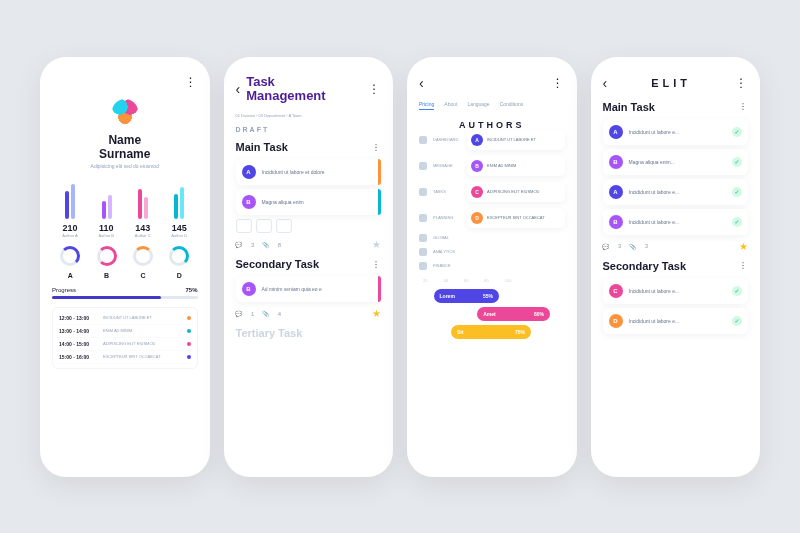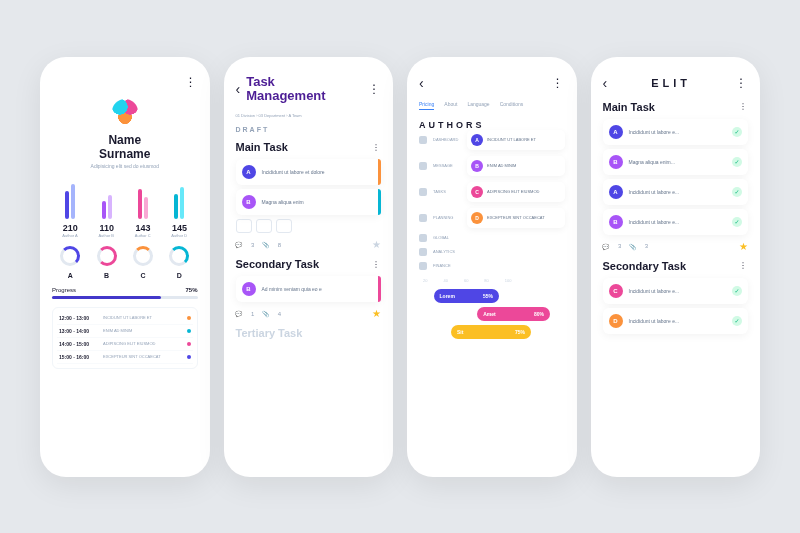--- a/index.html
+++ b/index.html
@@ -8,21 +8,21 @@
 .header{display:flex;align-items:center;justify-content:space-between;margin-bottom:10px}
 .back{font-size:14px;color:#1a1a2e;cursor:pointer}
 .dots{color:#1a1a2e;font-size:12px;letter-spacing:1px}
 .logo{width:26px;height:26px;border-radius:50%;background:radial-gradient(circle at 30% 30%,#22d3ee 30%,transparent 31%),radial-gradient(circle at 70% 30%,#ec4899 30%,transparent 31%),radial-gradient(circle at 50% 70%,#fb923c 30%,transparent 31%);background-color:#fff;margin:0 auto 8px}
 .name{text-align:center;font-weight:700;font-size:12px;color:#1a1a2e;margin-bottom:2px}
 .sub{text-align:center;font-size:5px;color:#94a3b8;margin-bottom:10px}
 .bars{display:flex;justify-content:space-around;align-items:flex-end;height:40px;margin-bottom:4px}
 .bar-group{display:flex;gap:2px;align-items:flex-end}
 .bar{width:4px;border-radius:2px}
 .stats{display:flex;justify-content:space-around;margin-bottom:8px}
-.stat{text-align:right}
+.stat{text-align:center}
 .stat-val{font-size:9px;font-weight:700;color:#1a1a2e}
 .stat-lbl{font-size:4px;color:#94a3b8}
 .donuts{display:flex;justify-content:space-around;margin-bottom:6px}
 .donut{width:20px;height:20px;border-radius:50%;border:3px solid #e2e8f0;position:relative}
 .donut::before{content:'';position:absolute;inset:-3px;border-radius:50%;border:3px solid transparent}
 .donut-lbl{display:flex;justify-content:space-around;font-size:7px;color:#1a1a2e;font-weight:600;margin-bottom:8px}
 .progress-row{display:flex;justify-content:space-between;font-size:6px;color:#1a1a2e;margin-bottom:3px}
 .progress-bar{height:3px;background:#e2e8f0;border-radius:2px;margin-bottom:8px}
 .progress-fill{height:100%;background:#4338ca;border-radius:2px}
 .schedule{border:1px solid #f1f5f9;border-radius:6px;padding:4px}
@@ -39,21 +39,21 @@
 .task-avatar{width:14px;height:14px;border-radius:50%;display:flex;align-items:center;justify-content:center;font-size:6px;font-weight:700;color:#fff}
 .task-txt{font-size:5px;color:#64748b;flex:1}
 .task-stripe{position:absolute;right:0;top:0;bottom:0;width:3px;border-radius:0 6px 6px 0}
 .task-check{width:10px;height:10px;border-radius:50%;background:#d1fae5;color:#10b981;font-size:6px;display:flex;align-items:center;justify-content:center}
 .meta{display:flex;align-items:center;gap:8px;margin:6px 0 8px;font-size:6px;color:#94a3b8}
 .star{margin-left:auto;color:#fbbf24;font-size:10px}
 .icon-row{display:flex;gap:4px;margin-bottom:6px}
 .icon-box{width:16px;height:14px;border:1px solid #e2e8f0;border-radius:3px}
 .tabs{display:flex;gap:10px;font-size:5px;color:#94a3b8;margin-bottom:10px}
 .tab-active{color:#3b82f6;border-bottom:1px solid #3b82f6;padding-bottom:2px}
-.authors-title{font-size:9px;font-weight:700;letter-spacing:3px;text-align:left;color:#1a1a2e}
+.authors-title{font-size:9px;font-weight:700;letter-spacing:3px;text-align:center;color:#1a1a2e}
 .sidebar-row{display:flex;align-items:center;gap:6px;margin-bottom:6px}
 .side-icon{width:8px;height:8px;background:#cbd5e1;border-radius:2px}
 .side-lbl{font-size:4px;color:#94a3b8;width:28px}
 .author-card{flex:1;background:#fff;border-radius:5px;padding:4px;box-shadow:0 2px 6px rgba(0,0,0,0.05);display:flex;align-items:center;gap:4px}
 .gantt{margin-top:8px}
 .gantt-header{display:flex;gap:16px;font-size:4px;color:#cbd5e1;margin-bottom:6px;padding-left:4px}
 .gantt-row{height:14px;margin-bottom:4px;position:relative}
 .gantt-bar{position:absolute;height:14px;border-radius:7px;display:flex;align-items:center;padding:0 6px;font-size:5px;color:#fff;font-weight:600}
 .done-title{font-size:11px;font-weight:800;letter-spacing:4px;text-align:center;color:#1a1a2e}
 </style>

